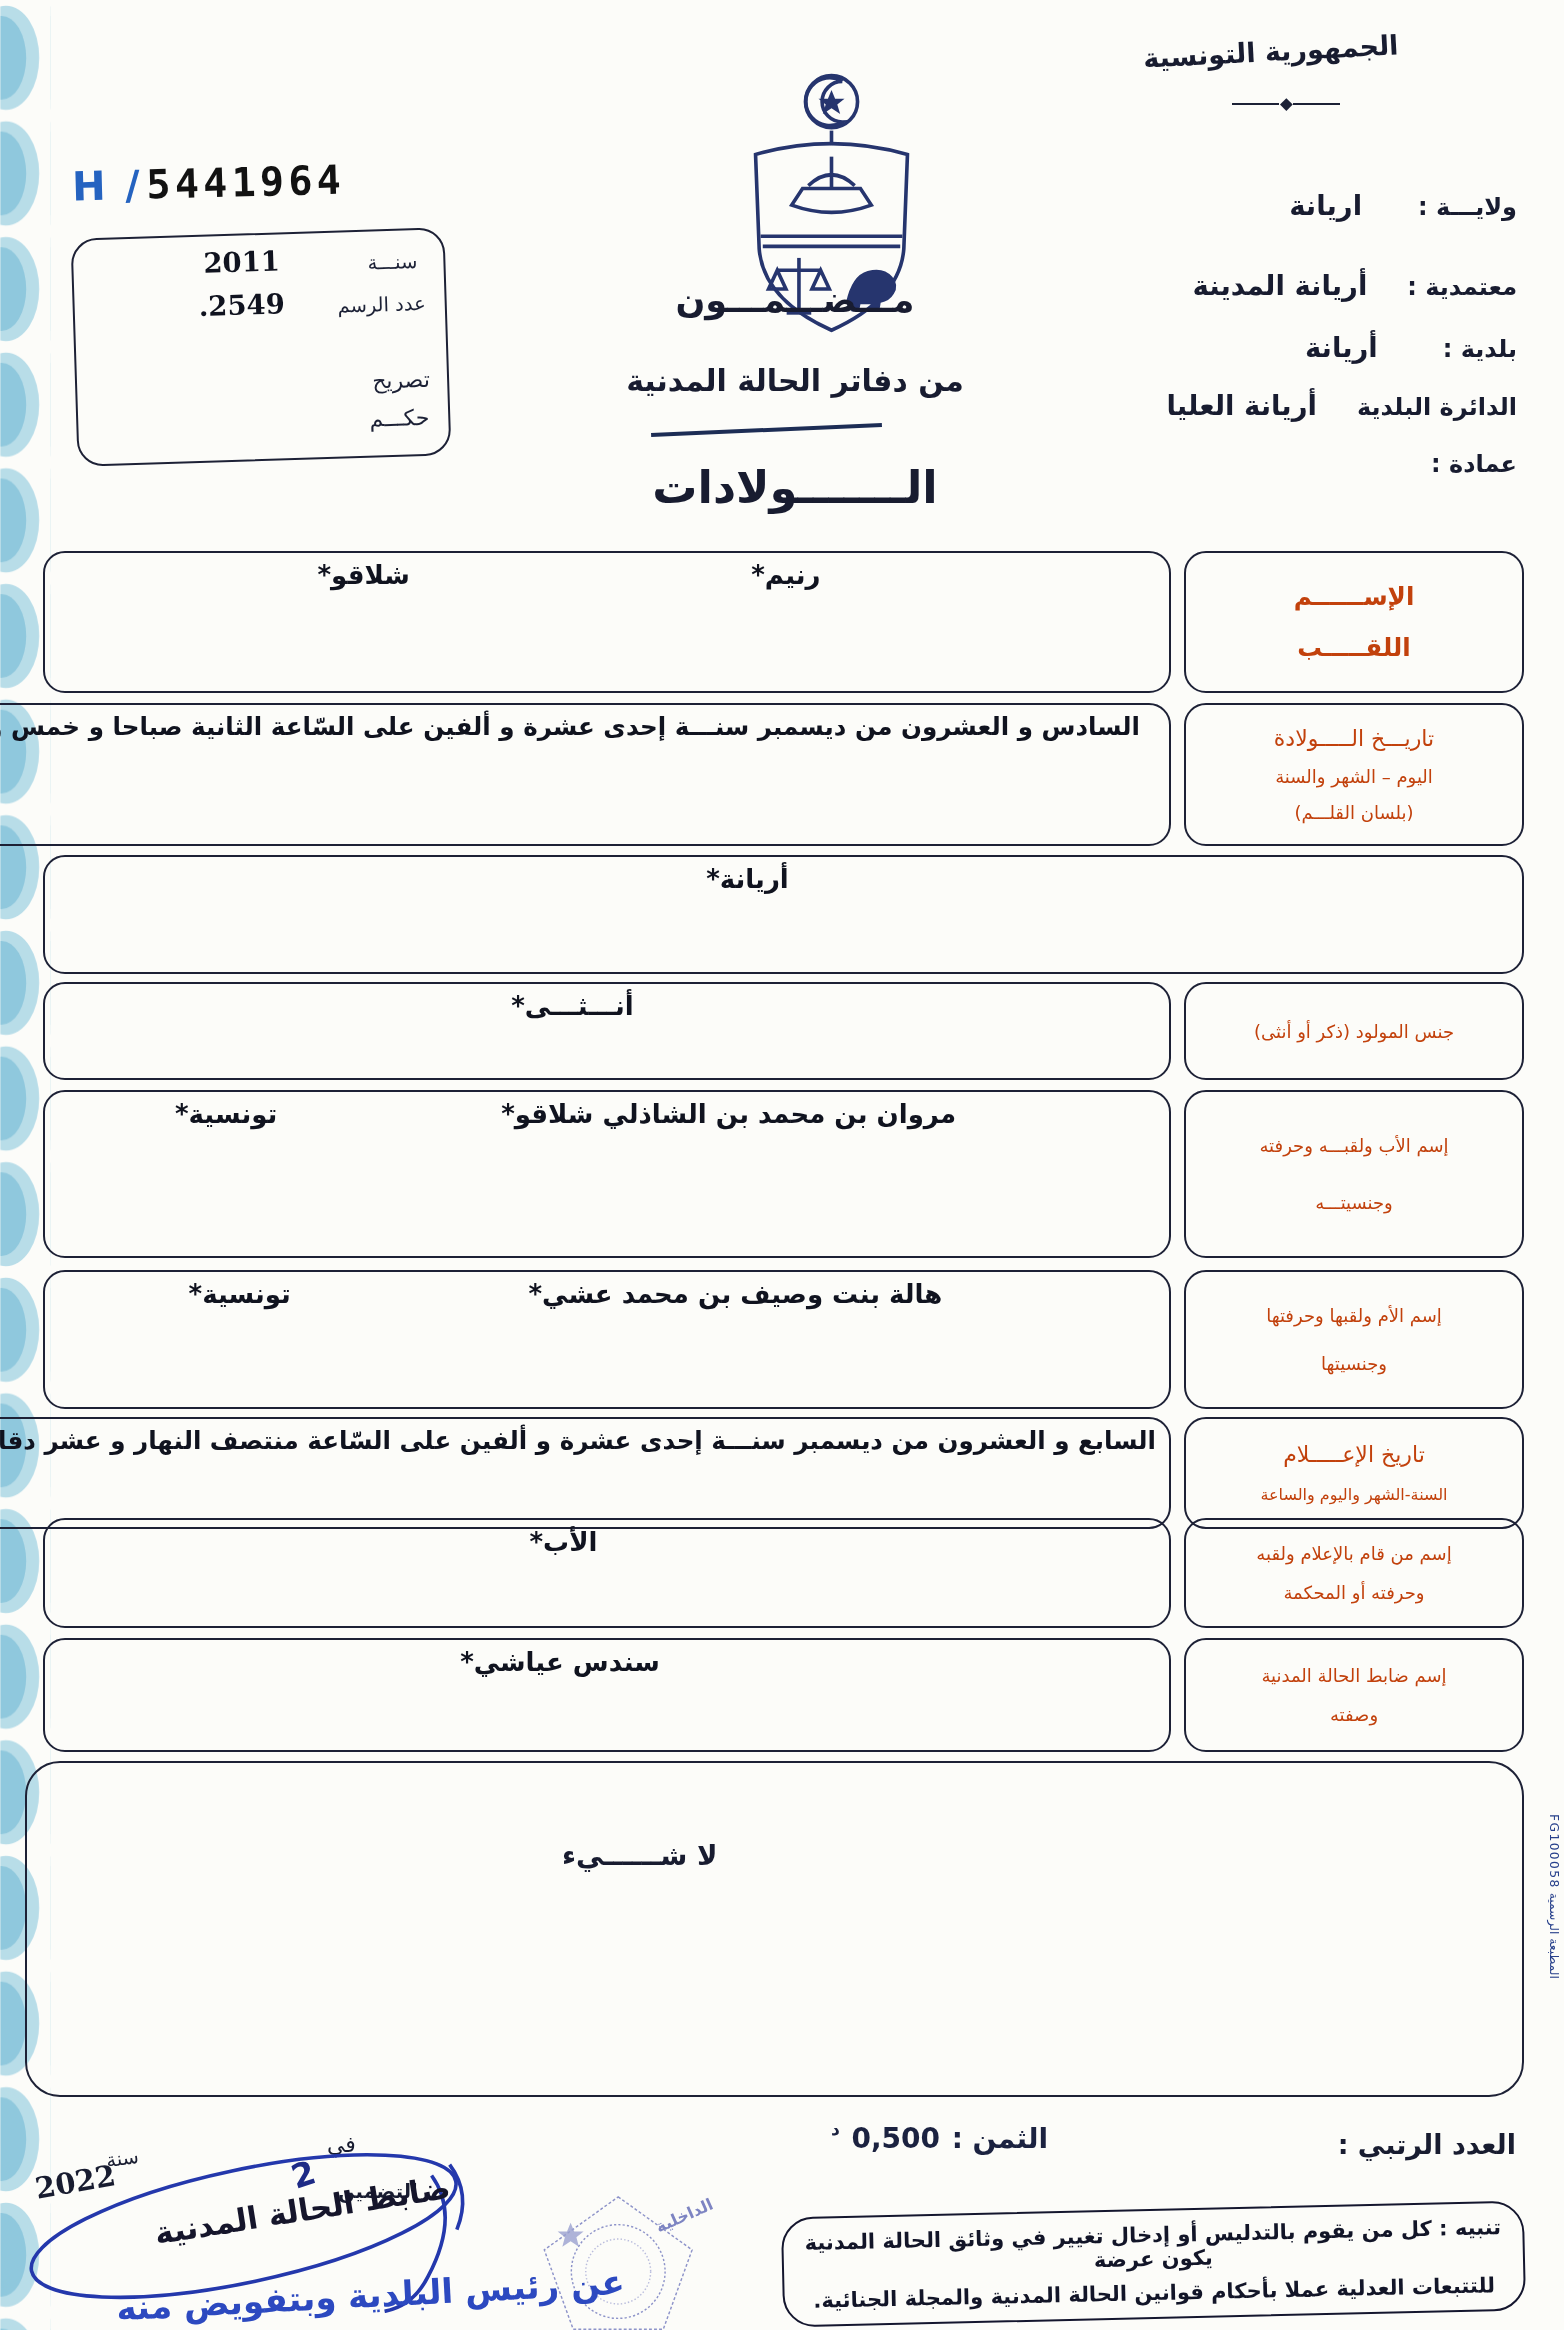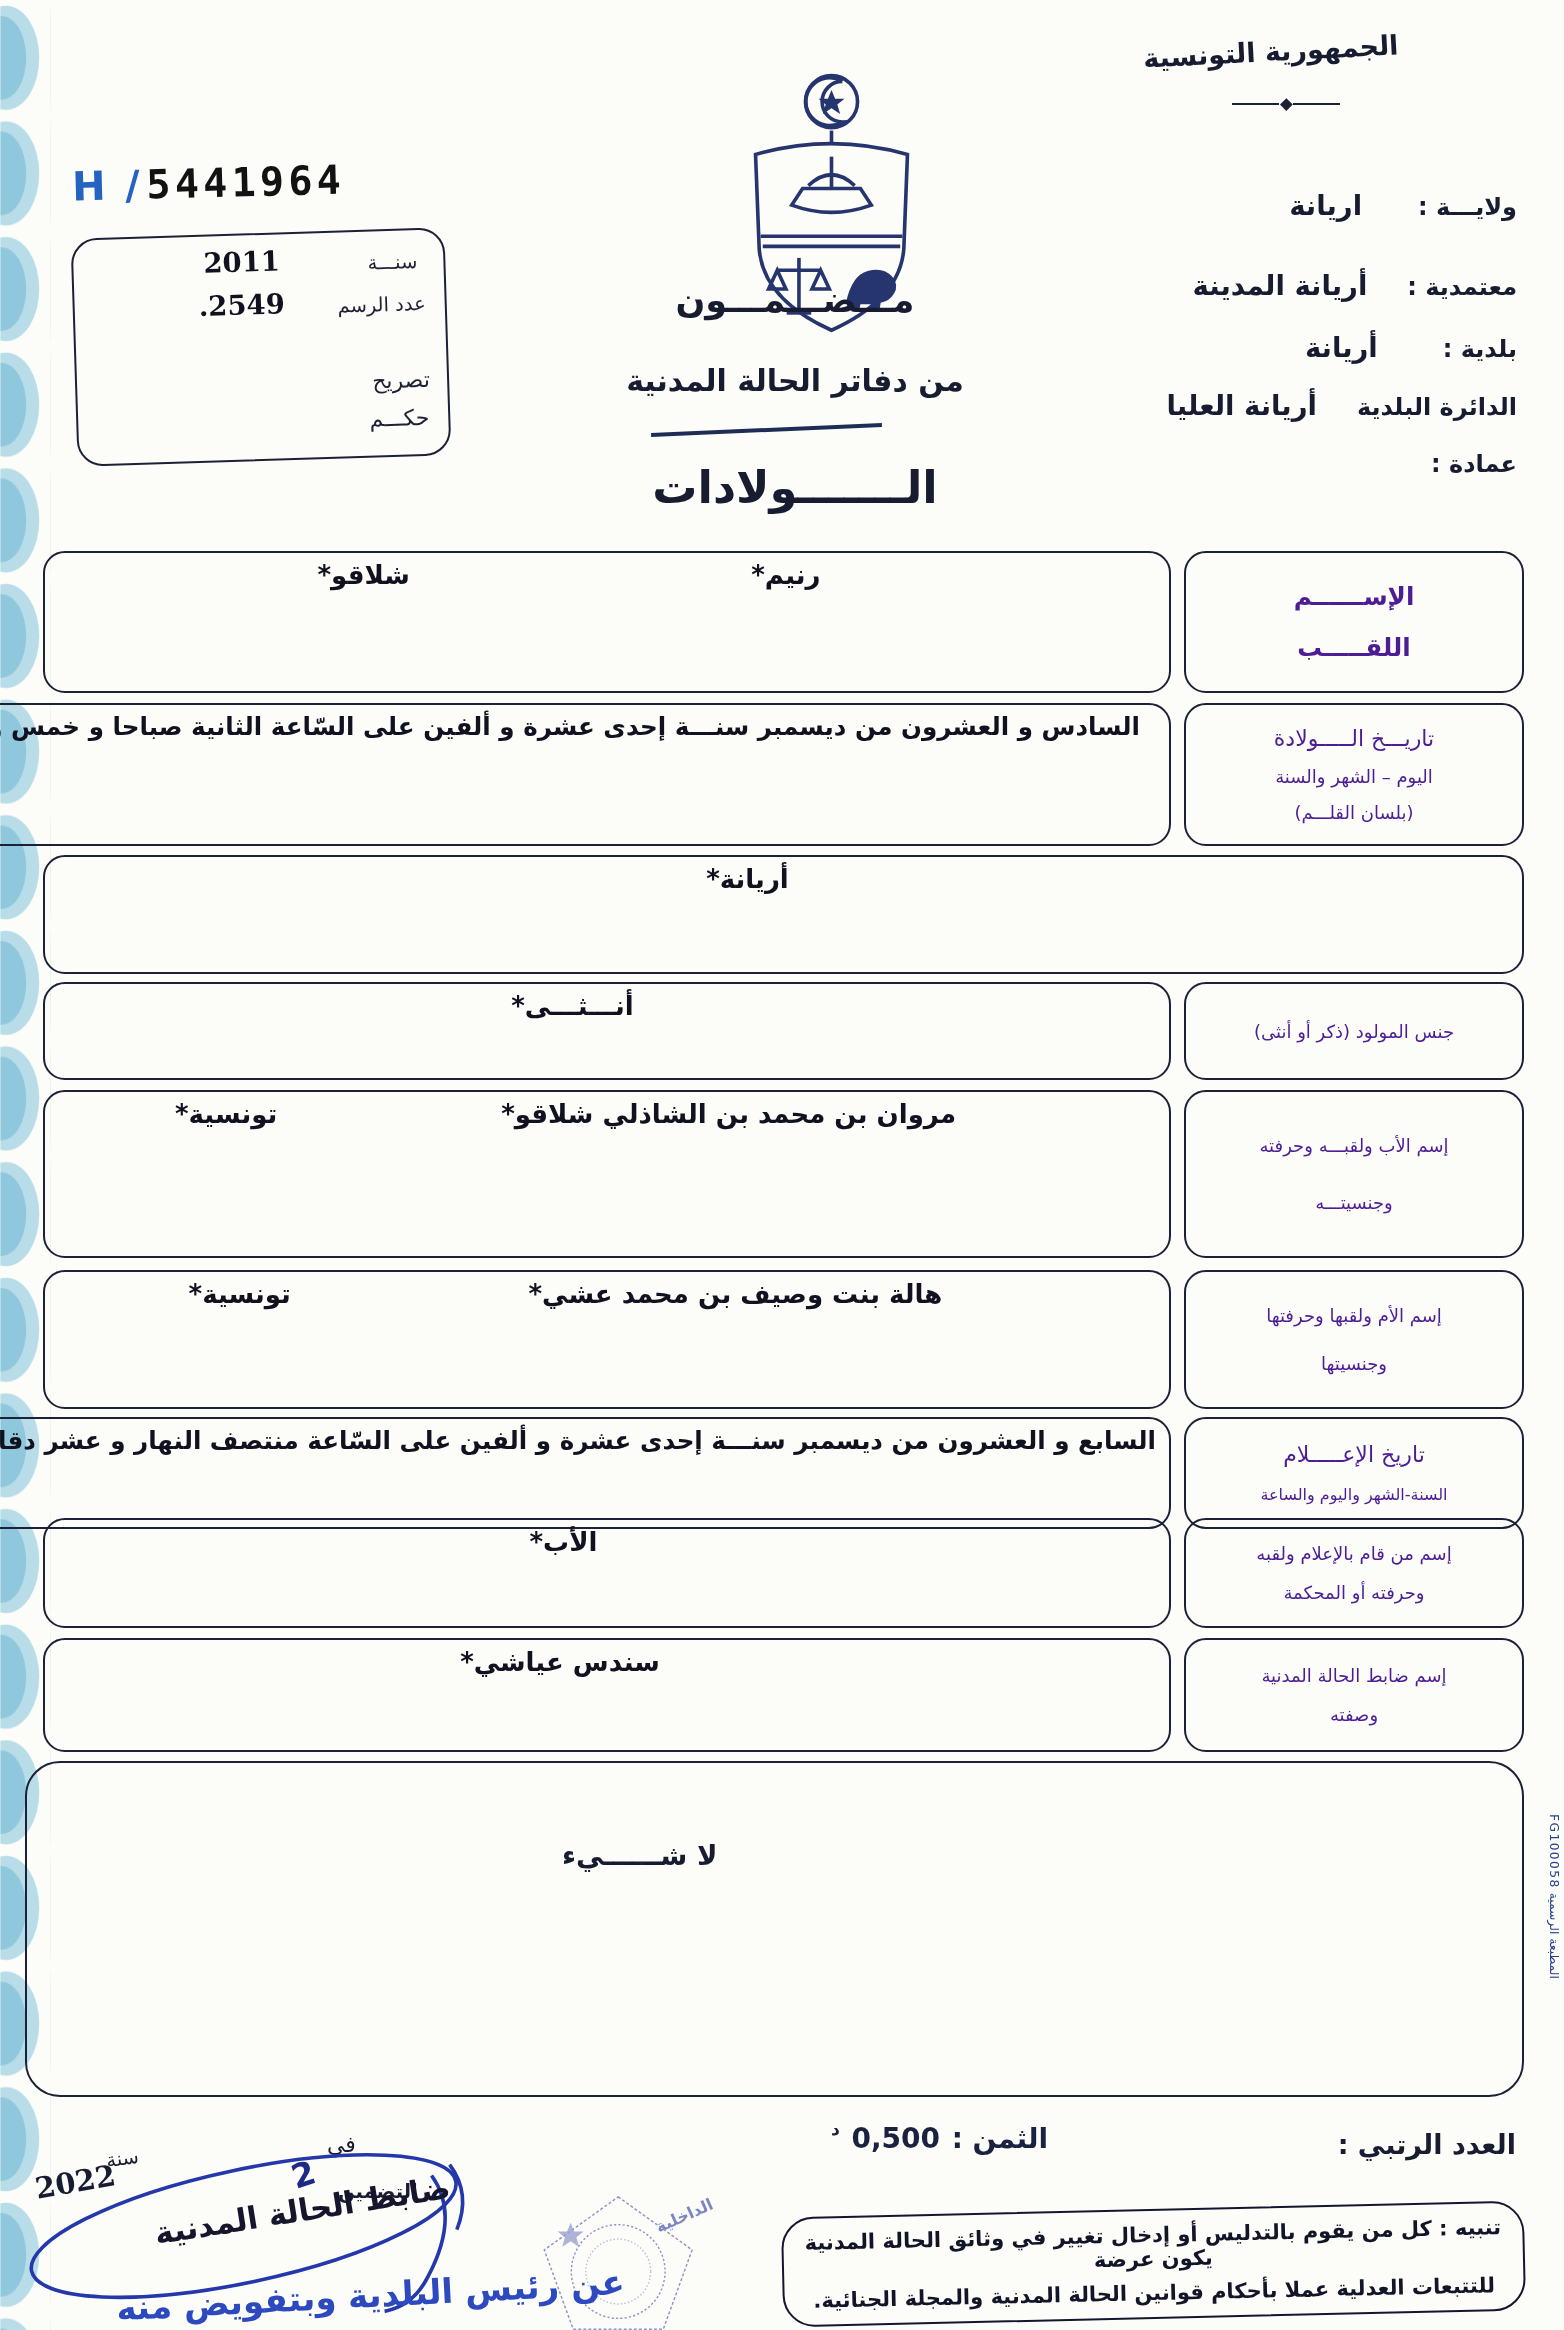--- a/index.html
+++ b/index.html
@@ -37,21 +37,21 @@
   .title-line{left:571px;width:448px;text-align:center;font-weight:700;}
   #title-underline{left:651px;top:428px;width:231px;border-bottom:4.3px solid #1d2d55;transform:rotate(-2.5deg);}
   
   .row{position:absolute;left:43px;right:40px;display:flex;}
   .lbox{width:340px;margin-left:13px;border:2.5px solid #1d2136;border-radius:22px;
         display:flex;flex-direction:column;justify-content:space-evenly;align-items:center;
         text-align:center;padding:5.8px 10px;box-sizing:border-box;flex-shrink:0;}
   .vbox{flex:1;border:2.5px solid #1d2136;border-radius:22px;
         display:flex;justify-content:space-evenly;align-items:flex-start;
         padding:7.2px 0;box-sizing:border-box;}
-  .lbl{font-size:22px;color:#4c1d95;}
+  .lbl{font-size:22px;color:#c2410c;}
   .lbl.lg{font-size:24.6px;font-weight:700;}
   .lbl.sm{font-size:18px;}
   .lbl.xs{font-size:16px;}
   .val{font-size:26px;font-weight:700;color:#10131f;}
   .val.nw{white-space:nowrap;font-size:24.6px;}
   
   #notes{left:25px;right:40px;top:1761px;height:332px;border:2.9px solid #1d2136;border-radius:35px;}
   #notes-heading{position:absolute;left:0;right:0;top:17.3px;text-align:center;font-size:30px;font-weight:700;}
   #notes-value{position:absolute;left:535px;top:76px;font-size:27.5px;font-weight:700;}
   

